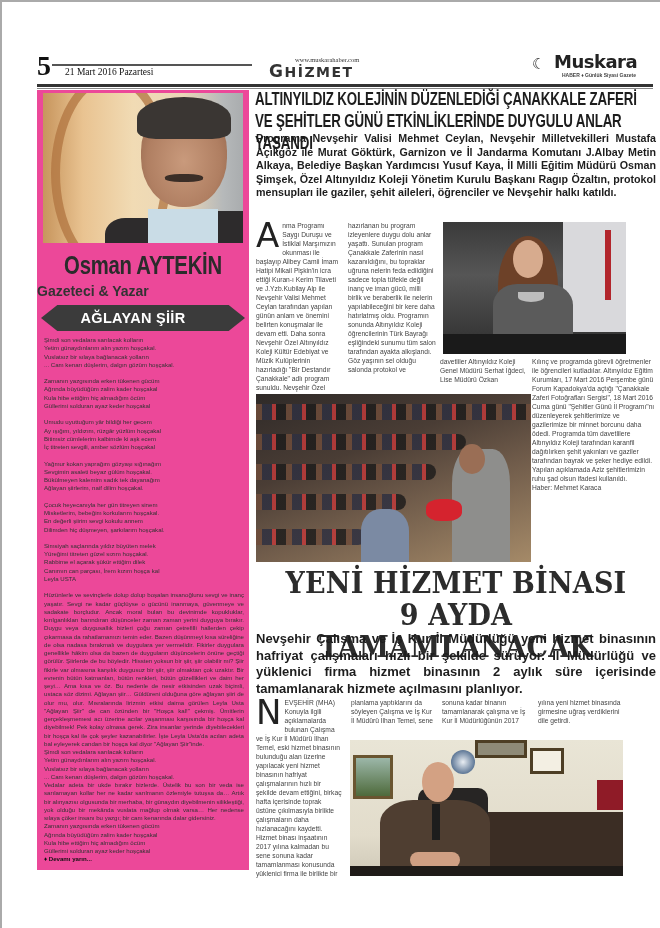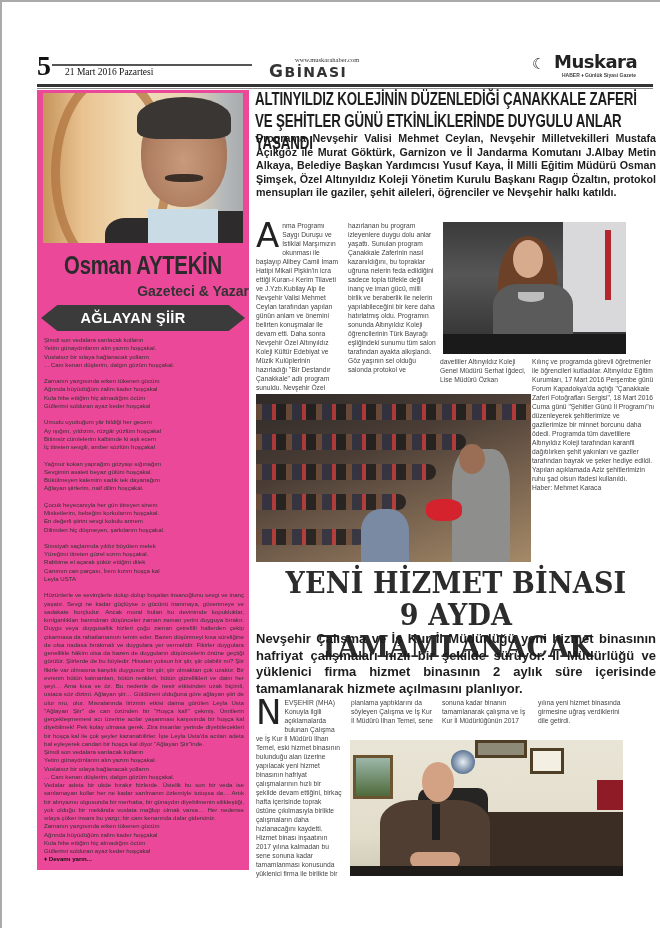--- a/index.html
+++ b/index.html
@@ -27,21 +27,21 @@
   .author-photo { position: absolute; left: 6px; top: 3px; width: 200px; height: 150px; overflow: hidden; background: linear-gradient(90deg, #c7955d 0%, #e9c391 20%, #f1dbb4 45%, #ead7b8 70%, #b6b9ba 90%, #a9acae 100%); }
   .frame-arc { position: absolute; left: 8px; top: -20px; width: 120px; height: 200px; border: 9px solid #b07440; border-radius: 50%; opacity: .75; }
   .face { position: absolute; left: 98px; top: 12px; width: 86px; height: 102px; border-radius: 45% 45% 48% 48%; background: radial-gradient(ellipse at 50% 55%, #c99a7c 0%, #b07f62 60%, #8b5f46 100%); }
   .hair { position: absolute; left: 94px; top: 4px; width: 94px; height: 42px; border-radius: 50% 50% 20% 20%; background: #3a3633; }
   .mustache { position: absolute; left: 122px; top: 81px; width: 38px; height: 8px; border-radius: 40%; background: #3b2e27; }
   .shirt { position: absolute; left: 105px; top: 116px; width: 70px; height: 40px; background: #c9dce6; }
   .jacket-l { position: absolute; left: 62px; top: 125px; width: 50px; height: 40px; background: #2d2b2c; border-radius: 40% 0 0 0; }
   .jacket-r { position: absolute; left: 170px; top: 118px; width: 40px; height: 40px; background: #2d2b2c; }
 
   .author-name { position: absolute; left: 0; top: 160px; width: 212px; text-align: center; font-family: "Liberation Sans", sans-serif; font-weight: bold; font-size: 26px; color: #2b2b2b; transform: scaleX(.78); letter-spacing: -.3px; }
-  .author-role { position: absolute; left: 0; top: 193px; width: 212px; text-align: right; font-weight: bold; font-size: 14px; color: #333; }
+  .author-role { position: absolute; left: 0; top: 193px; width: 212px; text-align: left; font-weight: bold; font-size: 14px; color: #333; }
   .col-banner { position: absolute; left: 4px; top: 215px; width: 204px; height: 26px; background: #3b3b3b; clip-path: polygon(0 50%, 8% 0, 92% 0, 100% 50%, 92% 100%, 8% 100%); }
   .col-banner-title { position: absolute; left: 0; top: 220px; width: 192px; text-align: center; color: #fff; font-weight: bold; font-size: 14.5px; letter-spacing: .3px; }
   .poem { position: absolute; left: 7px; top: 246px; width: 200px; font-size: 6.1px; line-height: 8.25px; color: #333; }
   .stanza { margin-bottom: 8.2px; }
   .prose { text-align: justify; }
   .more { font-weight: bold; color: #111; }
 
   
   .headline1 { position: absolute; left: 255px; top: 88px; width: 400px; font-family: "Liberation Sans", sans-serif; font-weight: bold; font-size: 18.5px; line-height: 22px; color: #1d1d1d; transform: scaleX(.72); transform-origin: left top; width: 555px; letter-spacing: -.2px; }
   .lead1 { position: absolute; left: 256px; top: 132px; width: 400px; font-weight: bold; font-size: 10.7px; line-height: 13.5px; color: #1d1d1d; text-align: justify; }
@@ -91,21 +91,21 @@
 </style>
 </head>
 <body>
 
 <div class="page-border"></div>
 
 <div class="hdr">
   <div class="pg-num">5</div>
   <div class="hdr-line-top"></div>
   <div class="hdr-date">21 Mart 2016 Pazartesi</div>
-  <div class="guncel"><span class="guncel-g">G</span><span>BİNASI</span></div>
+  <div class="guncel"><span class="guncel-g">G</span><span>HİZMET</span></div>
   <div class="site-url">www.muskarahaber.com</div>
   <div class="logo">
     <span class="logo-icon">☾</span>
     <span class="logo-text">Muskara</span>
     <span class="logo-sub">HABER ♦ Günlük Siyasi Gazete</span>
   </div>
 </div>
 <div class="hdr-rule"></div>
 <div class="hdr-rule2"></div>
 

